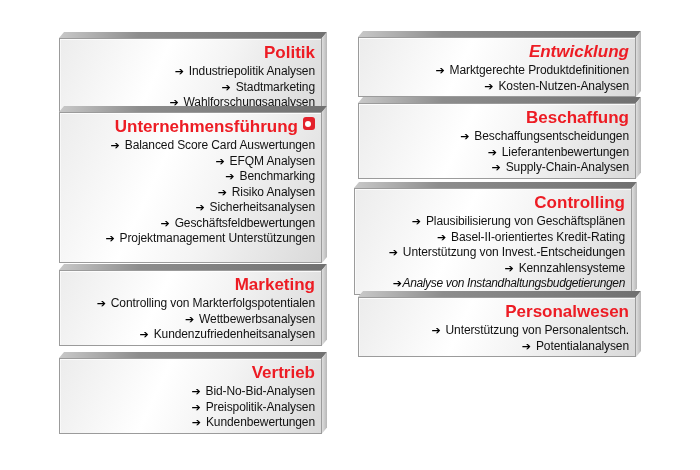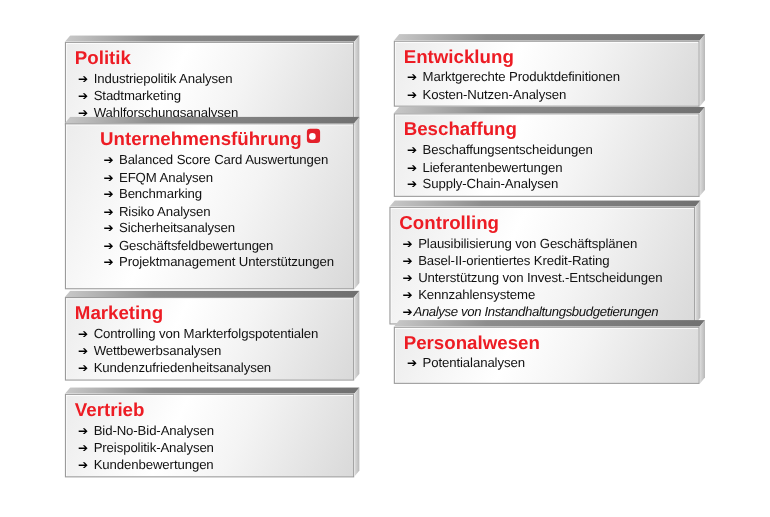--- a/index.html
+++ b/index.html
@@ -1,21 +1,21 @@
 <!DOCTYPE html>
 <html><head>
 <meta charset="utf-8">
 <style>
   html,body{margin:0;padding:0;}
   body{
     width:700px;height:470px;overflow:hidden;background:#ffffff;
     font-family:"Liberation Sans","DejaVu Sans",sans-serif;
     position:relative;
   }
-  .canvas{position:absolute;left:0;top:0;width:608px;height:470px;}
+  .canvas{position:absolute;left:0;top:0;width:608px;height:470px;text-align:right;}
   .panel{
     position:absolute;
     box-sizing:border-box;
     background:linear-gradient(115deg,#ececec 0%,#ffffff 38%,#f4f4f4 60%,#d9d9d9 100%);
     border:1px solid #9b9b9b;
     box-shadow:inset 0 1px 0 rgba(255,255,255,.8), inset 1px 0 0 rgba(255,255,255,.6);
     padding:2px 6px 2px 0;
   }
   
   .panel::before{
@@ -93,21 +93,21 @@
         <h2 class="panel-title" data-name="panel-title" style="color: rgb(237, 28, 36);">Vertrieb</h2>
         <ul class="items" data-name="panel-item-list">
           <li data-name="list-item"><span class="arrow" data-name="arrow-bullet-icon">➔</span><span data-name="list-item-label">Bid-No-Bid-Analysen</span></li>
           <li data-name="list-item"><span class="arrow" data-name="arrow-bullet-icon">➔</span><span data-name="list-item-label">Preispolitik-Analysen</span></li>
           <li data-name="list-item"><span class="arrow" data-name="arrow-bullet-icon">➔</span><span data-name="list-item-label">Kundenbewertungen</span></li>
         </ul>
       </section>
     </div>
   <div data-name="column-right">
       <section class="panel" data-name="panel-entwicklung" style="left: 358px; top: 37px; width: 278px; min-height: 54px;">
-        <h2 class="panel-title" data-name="panel-title" style="color: rgb(237, 28, 36);">Entwicklung</h2>
+        <h2 class="panel-title" data-name="panel-title" style="color: rgb(237, 28, 36); font-style: italic;">Entwicklung</h2>
         <ul class="items" data-name="panel-item-list">
           <li data-name="list-item"><span class="arrow" data-name="arrow-bullet-icon">➔</span><span data-name="list-item-label">Marktgerechte Produktdefinitionen</span></li>
           <li data-name="list-item"><span class="arrow" data-name="arrow-bullet-icon">➔</span><span data-name="list-item-label">Kosten-Nutzen-Analysen</span></li>
         </ul>
       </section>
       <section class="panel" data-name="panel-beschaffung" style="left: 358px; top: 103px; width: 278px; min-height: 68px;">
         <h2 class="panel-title" data-name="panel-title" style="color: rgb(237, 28, 36);">Beschaffung</h2>
         <ul class="items" data-name="panel-item-list">
           <li data-name="list-item"><span class="arrow" data-name="arrow-bullet-icon">➔</span><span data-name="list-item-label">Beschaffungsentscheidungen</span></li>
           <li data-name="list-item"><span class="arrow" data-name="arrow-bullet-icon">➔</span><span data-name="list-item-label">Lieferantenbewertungen</span></li>
@@ -120,17 +120,18 @@
           <li data-name="list-item"><span class="arrow" data-name="arrow-bullet-icon">➔</span><span data-name="list-item-label">Plausibilisierung von Geschäftsplänen</span></li>
           <li data-name="list-item"><span class="arrow" data-name="arrow-bullet-icon">➔</span><span data-name="list-item-label">Basel-II-orientiertes Kredit-Rating</span></li>
           <li data-name="list-item"><span class="arrow" data-name="arrow-bullet-icon">➔</span><span data-name="list-item-label">Unterstützung von Invest.-Entscheidungen</span></li>
           <li data-name="list-item"><span class="arrow" data-name="arrow-bullet-icon">➔</span><span data-name="list-item-label">Kennzahlensysteme</span></li>
           <li data-name="list-item"><span class="arrow" data-name="arrow-bullet-icon">➔</span><span data-name="list-item-label">Analyse von Instandhaltungsbudgetierungen</span></li>
         </ul>
       </section>
       <section class="panel" data-name="panel-personalwesen" style="left: 358px; top: 297px; width: 278px; min-height: 52px;">
         <h2 class="panel-title" data-name="panel-title" style="color: rgb(237, 28, 36);">Personalwesen</h2>
         <ul class="items" data-name="panel-item-list">
+          <li data-name="list-item"><span class="arrow" data-name="arrow-bullet-icon">➔</span><span data-name="list-item-label">Unterstützung von Personalentsch.</span></li>
           <li data-name="list-item"><span class="arrow" data-name="arrow-bullet-icon">➔</span><span data-name="list-item-label">Potentialanalysen</span></li>
         </ul>
       </section>
     </div>
 </div>
 
 </body></html>

